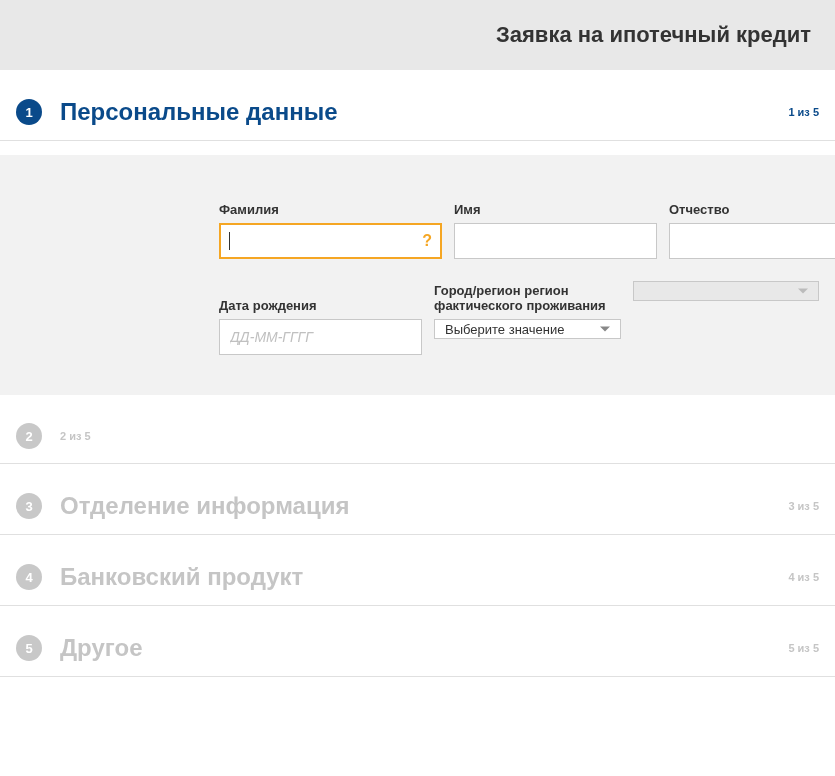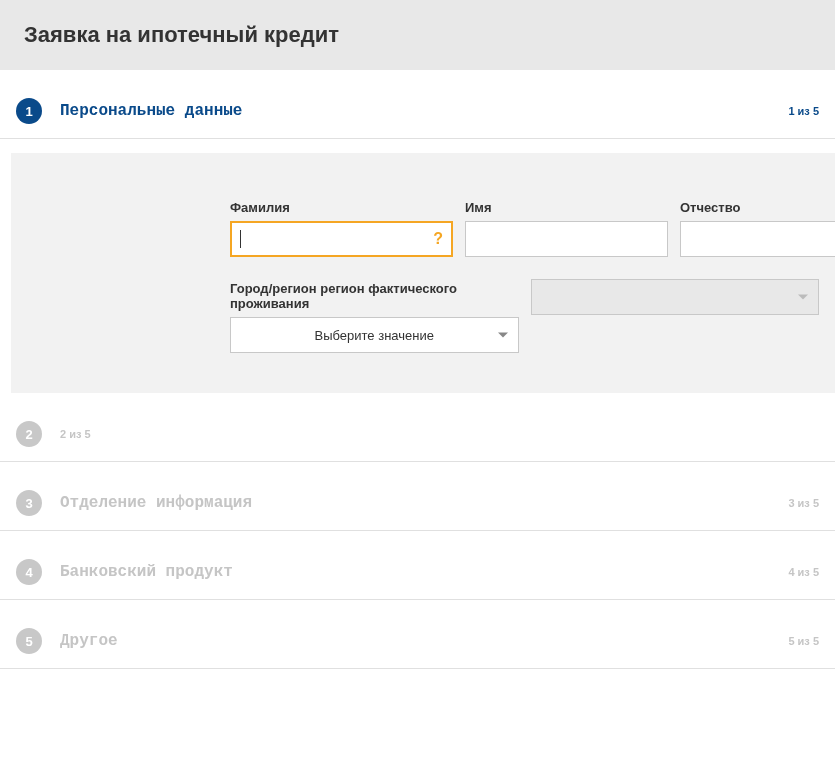--- a/index.html
+++ b/index.html
@@ -14,20 +14,21 @@
       color: #333;
     }
     .header-bar {
       background: #e8e8e8;
       padding: 22px 24px;
     }
     .header-title {
       font-size: 22px;
       font-weight: bold;
       color: #333;
+      text-align: right;
     }
     .step-header {
       display: flex;
       align-items: center;
       padding: 28px 16px 14px 16px;
       border-bottom: 1px solid #e0e0e0;
     }
     .step-badge {
       width: 26px;
       height: 26px;
@@ -41,24 +42,23 @@
       margin-right: 18px;
       flex-shrink: 0;
     }
     .step-badge.active {
       background: #0a4a8a;
     }
     .step-badge.inactive {
       background: #c8c8c8;
     }
     .step-title {
-      font-size: 16px;
+      font-size: 24px;
       font-weight: bold;
       flex: 1;
-      font-family: Liberation Mono, monospace;
     }
     .step-title.active {
       color: #0a4a8a;
     }
     .step-title.inactive {
       color: #c5c5c5;
     }
     .step-counter {
       font-size: 11px;
       font-weight: bold;
@@ -67,21 +67,20 @@
       color: #0a4a8a;
     }
     .step-counter.inactive {
       color: #c5c5c5;
       text-align: right;
     }
     .form-panel {
       background: #f2f2f2;
       padding: 30px 16px 40px 19px;
       margin-top: 14px;
-      margin-left: 11px;
     }
     .form-row {
       display: flex;
       gap: 12px;
       padding-left: 200px;
       margin-bottom: 22px;
     }
     .form-row:last-child {
       margin-bottom: 0;
     }
@@ -125,31 +124,30 @@
       transform: translateY(-50%);
       color: #f5a623;
       font-size: 16px;
       font-weight: bold;
     }
     .text-input::placeholder {
       color: #c0c0c0;
       font-style: italic;
     }
     .select-control {
-      height: 36px;
+      height: 20px;
       border: 1px solid #c8c8c8;
       background: #fff;
       display: flex;
       align-items: center;
       padding: 0 10px;
       font-size: 13px;
       color: #333;
       position: relative;
       cursor: pointer;
-      justify-content: center;
     }
     .select-control.disabled {
       background: #e8e8e8;
       color: #aaa;
       cursor: default;
     }
     .select-arrow {
       position: absolute;
       right: 10px;
       top: 50%;
@@ -201,20 +199,24 @@
       <input type="text" class="text-input" value="" style="">
     </div>
     <div class="form-group">
       <label class="form-label">Отчество</label>
       <input type="text" class="text-input" value="" style="">
     </div>
   </div>
 
   <div class="form-row">
     <div class="form-group">
+      <label class="form-label">Дата рождения</label>
+      <input type="text" class="text-input" placeholder="ДД-ММ-ГГГГ" style="">
+    </div>
+    <div class="form-group">
       <label class="form-label">Город/регион регион фактического проживания</label>
       <div class="select-control">
         <span>Выберите значение</span>
         <span class="select-arrow"></span>
       </div>
     </div>
     <div class="form-group">
       <div class="select-control disabled">
         <span></span>
         <span class="select-arrow"></span>

